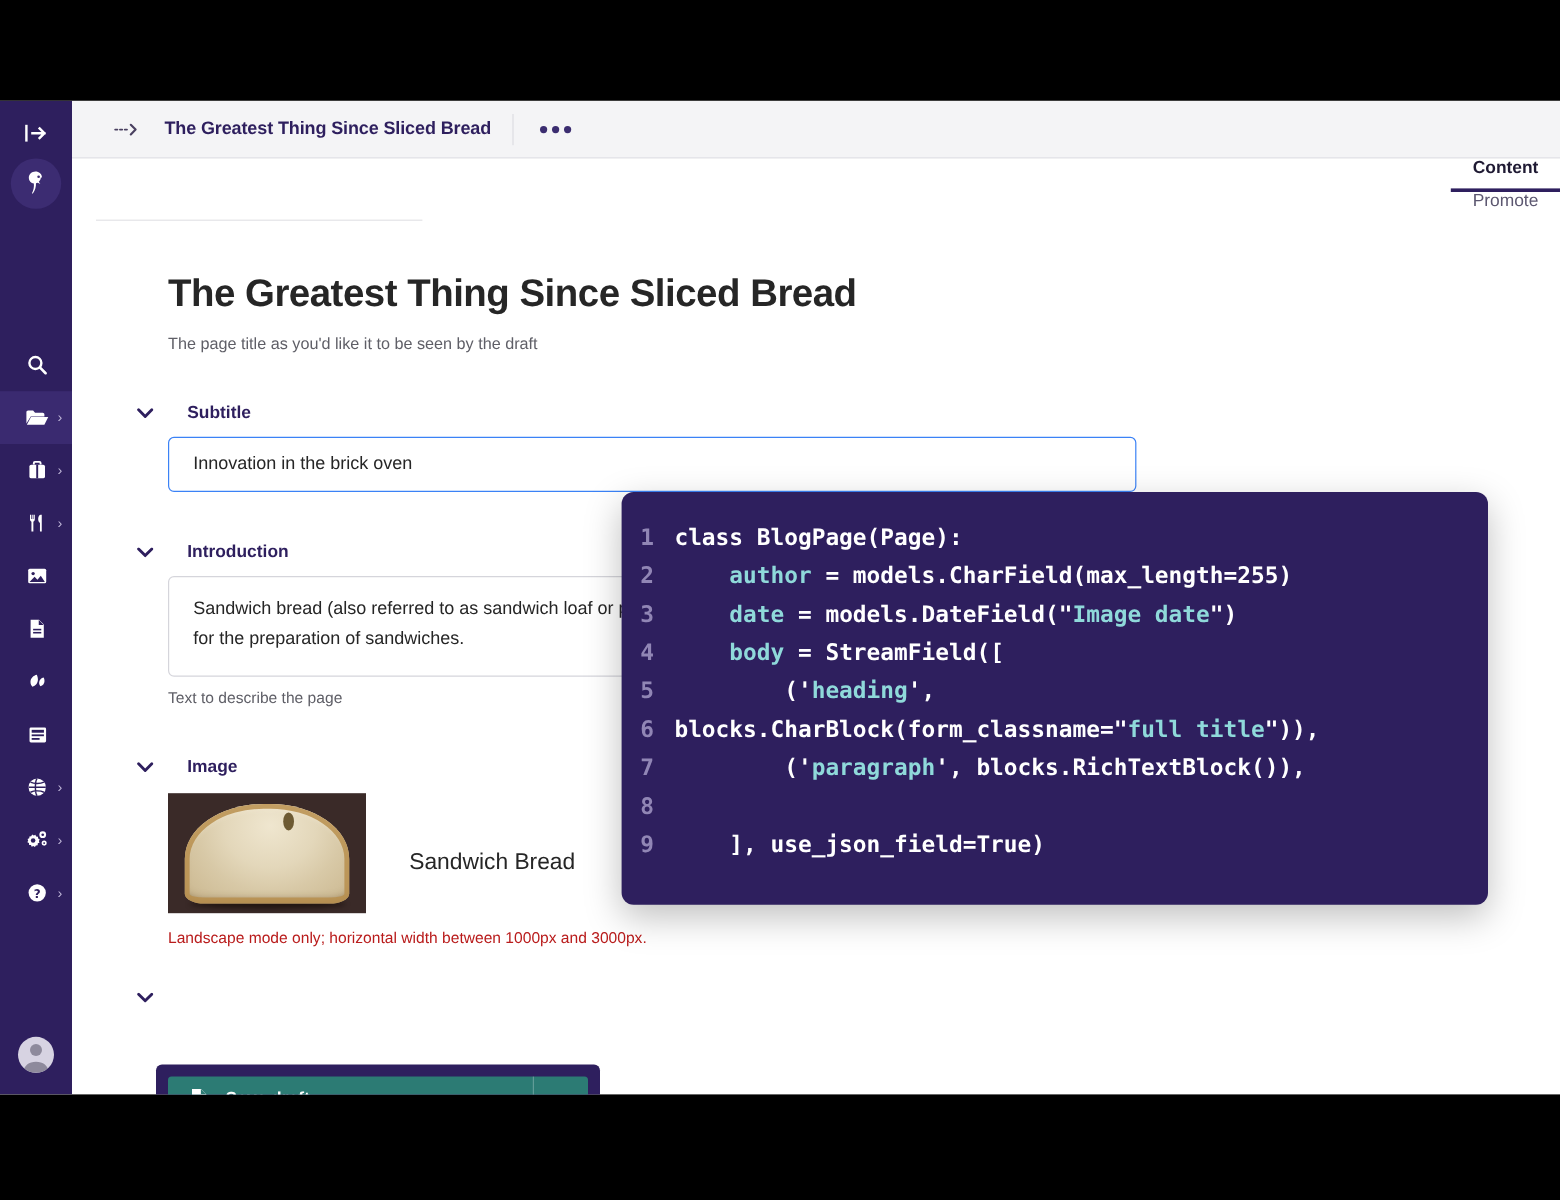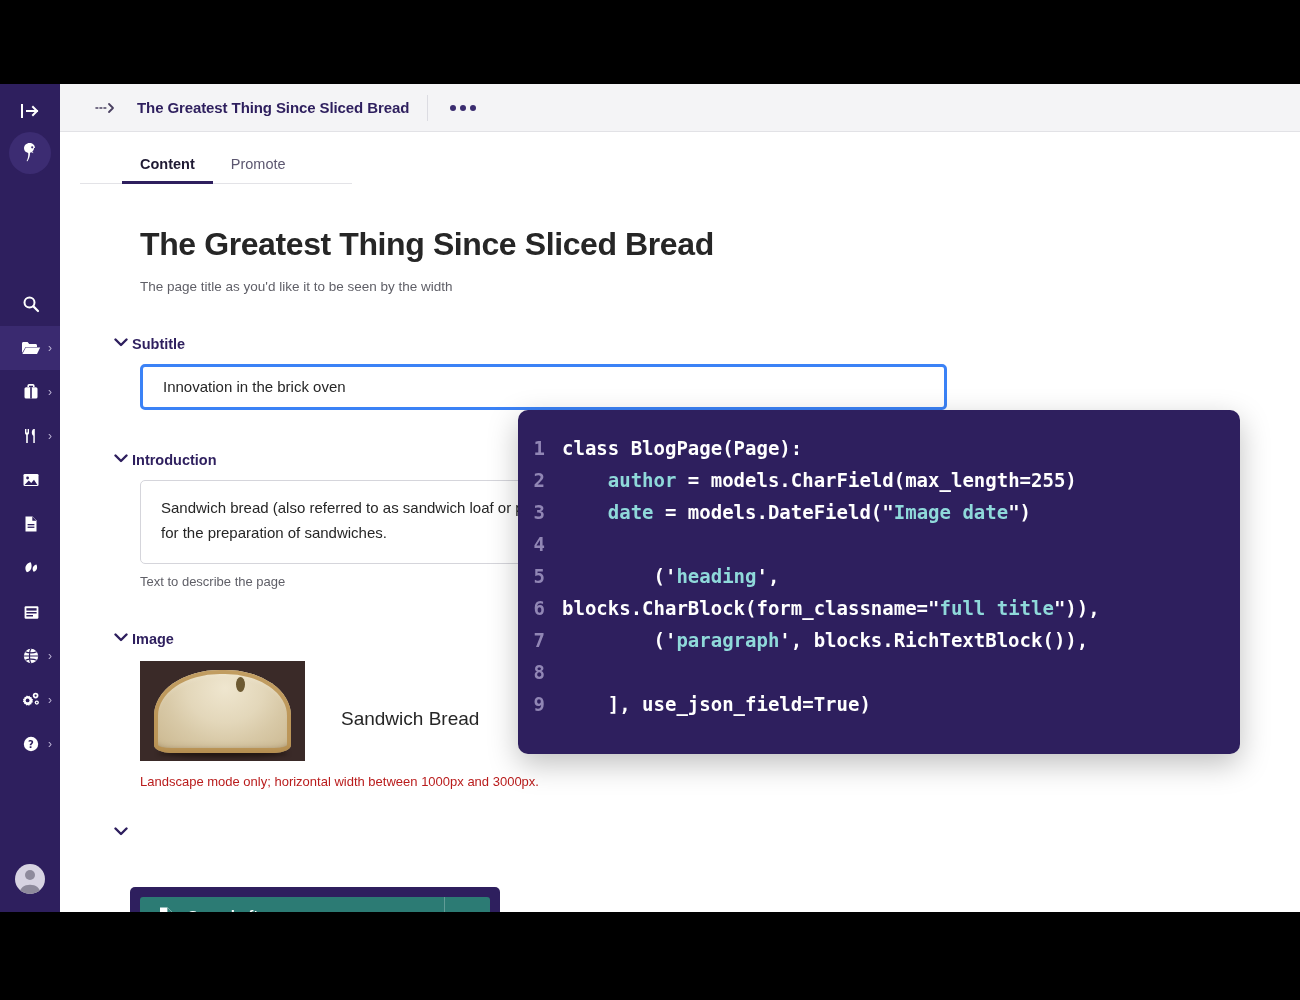--- a/index.html
+++ b/index.html
@@ -83,21 +83,21 @@
   #hdr-more {
     margin-left: 16px; display: flex; gap: 4px; align-items: center;
     cursor: pointer; padding: 6px;
   }
   #hdr-more i { width: 6px; height: 6px; border-radius: 50%; background: #3B2D70; display:block; }
 
   
   #tabs {
     position: absolute; left: 60px; top: 48px;
     width: 1240px; height: 52px;
-    display: flex; align-items: flex-end;
+    display: flex; align-items: flex-end; flex-direction: column;
   }
   #tabs-underline {
     position: absolute; left: 80px; top: 99px;
     width: 272px; height: 1px; background: #E3E3E7;
   }
   .tab {
     margin-left: 0; padding: 0 18px 12px 18px;
     font-size: 14.5px; color: #5C5770; cursor: pointer;
     position: relative;
   }
@@ -114,35 +114,35 @@
   #page-title {
     font-size: 32px; font-weight: bold; color: #262626;
     letter-spacing: -0.4px; line-height: 1.15;
   }
   #page-title-help {
     margin-top: 16px; font-size: 13.5px; color: #5F5F67;
   }
 
   .field-group { margin-top: 42px; }
   .field-label-row {
-    display: flex; align-items: flex-start; gap: 4px;
+    display: flex; align-items: flex-end; gap: 28px;
     margin-left: -26px;
     margin-top: 29px;
   }
   .chev {
     width: 14px; height: 14px; display:flex; align-items:center; justify-content:center;
     cursor: pointer;
   }
   .field-label {
     font-size: 14.5px; font-weight: bold; color: #2E1F5E;
   }
   .text-input {
     margin-top: 12px;
     width: 807px; height: 46px;
-    border: 3px solid #3b82f6; border-radius: 5px;
+    border: 1px solid #3b82f6; border-radius: 5px;
     background: #fff;
     display: flex; align-items: center;
     padding-left: 20px;
     font-size: 15px; color: #262626;
     cursor: text;
   }
   .textarea-input {
     margin-top: 12px;
     width: 807px; height: 84px;
     border: 1px solid #D5D5DB; border-radius: 5px;
@@ -403,21 +403,21 @@
 
   <div id="tabs-underline"></div>
   <div id="tabs">
     <div class="tab active">Content</div>
     <div class="tab">Promote</div>
   </div>
 
   <div id="form">
 
     <div id="page-title">The Greatest Thing Since Sliced Bread</div>
-    <div id="page-title-help">The page title as you'd like it to be seen by the width</div>
+    <div id="page-title-help">The page title as you'd like it to be seen by the draft</div>
 
     <div class="field-group">
       <div class="field-label-row">
         <span class="chev">
           <svg width="14" height="9" viewBox="0 0 14 9">
               <path d="M1.5 1.5L7 7l5.5-5.5" stroke="#2E1F5E" stroke-width="2.4" fill="none" stroke-linecap="round" stroke-linejoin="round"></path>
             </svg>
         </span>
         <span class="field-label">Subtitle</span>
       </div>
@@ -482,21 +482,21 @@
             <path d="M1.5 7L7 1.5 12.5 7" stroke="#fff" stroke-width="1.8" fill="none" stroke-linecap="round" stroke-linejoin="round"></path>
           </svg>
       </span>
     </div>
   </div>
 
   <div id="code-overlay">
       <div class="cl"><span class="ln">1</span><span class="code"><span>class BlogPage(Page):</span></span></div>
       <div class="cl"><span class="ln">2</span><span class="code"><span>    </span><span class="tk-acc">author</span><span> = models.CharField(max_length=255)</span></span></div>
       <div class="cl"><span class="ln">3</span><span class="code"><span>    </span><span class="tk-acc">date</span><span> = models.DateField("</span><span class="tk-acc">Image date</span><span>")</span></span></div>
-      <div class="cl"><span class="ln">4</span></div>
+      <div class="cl"><span class="ln">4</span><span class="code"><span>    </span><span class="tk-acc">body</span><span> = StreamField([</span></span></div>
       <div class="cl"><span class="ln">5</span><span class="code"><span>        ('</span><span class="tk-acc">heading</span><span>',</span></span></div>
       <div class="cl"><span class="ln">6</span><span class="code"><span>blocks.CharBlock(form_classname="</span><span class="tk-acc">full title</span><span>")),</span></span></div>
       <div class="cl"><span class="ln">7</span><span class="code"><span>        ('</span><span class="tk-acc">paragraph</span><span>', blocks.RichTextBlock()),</span></span></div>
       <div class="cl"><span class="ln">8</span></div>
       <div class="cl"><span class="ln">9</span><span class="code"><span>    ], use_json_field=True)</span></span></div>
     </div>
 
 </div>
 
 </body></html>

